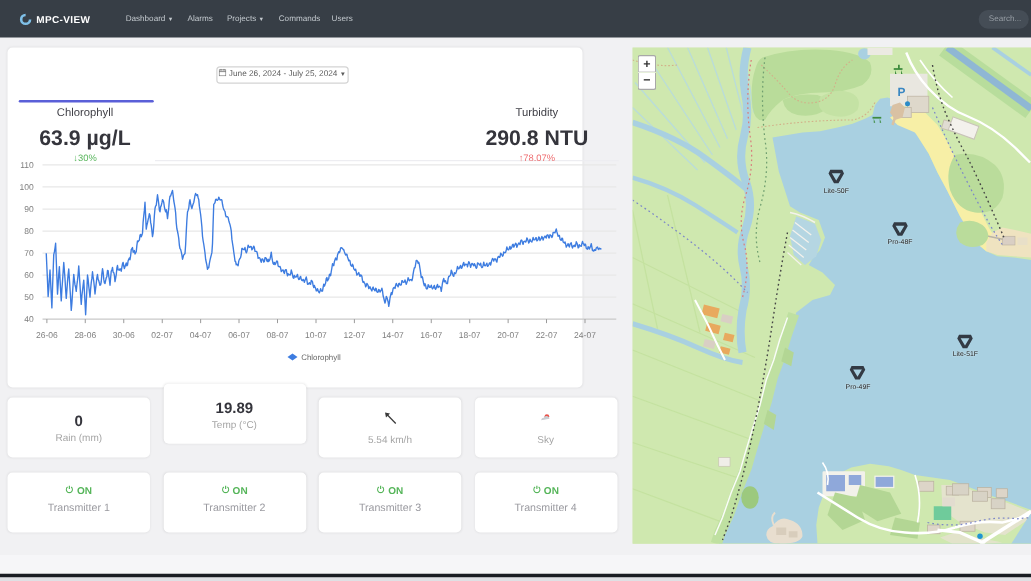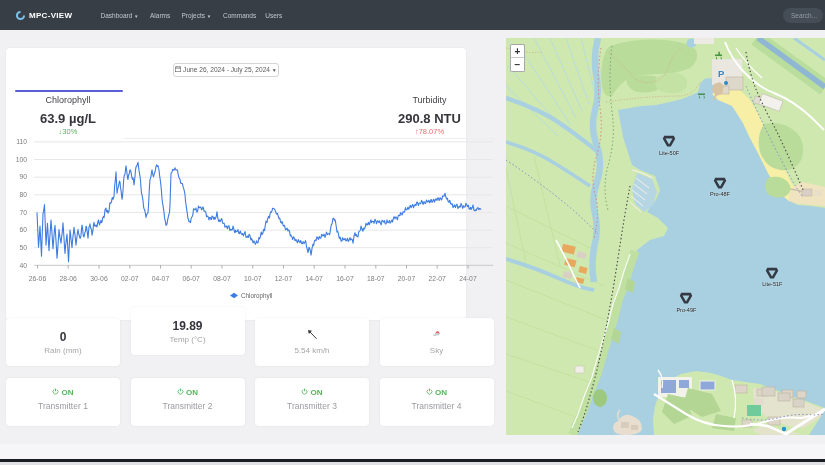--- a/index.html
+++ b/index.html
@@ -1,25 +1,25 @@
 <!DOCTYPE html>
 <html><head><meta charset="utf-8">
 <style>
 * { margin:0; padding:0; box-sizing:border-box; }
 html,body { width:825px; height:465px; overflow:hidden; background:#f1f1f3; font-family:"Liberation Sans",sans-serif; }
 #nav { position:absolute; left:0; top:0; width:825px; height:30px; background:#373e46; }
 .navitem { position:absolute; top:0; height:30px; line-height:31px; color:#c3c9ce; font-size:6.5px; }
 #brand { position:absolute; left:29px; top:0; height:30px; line-height:31px; color:#fff; font-size:8px; font-weight:bold; letter-spacing:0.3px; }
 #logo { position:absolute; left:15px; top:10px; width:11px; height:11px; }
 #search { position:absolute; left:783px; top:7.5px; width:40px; height:15.5px; background:#454d56; border-radius:8px; color:#969da4; font-size:6.5px; line-height:15.5px; padding-left:8px; }
-#card { position:absolute; left:6px; top:48px; width:460px; height:271.5px; background:#fff; border-radius:4px; box-shadow:0 0 2px rgba(0,0,0,0.08); }
+#card { position:absolute; left:6px; top:38px; width:460px; height:271.5px; background:#fff; border-radius:4px; box-shadow:0 0 2px rgba(0,0,0,0.08); }
 #datebtn { position:absolute; left:167px; top:14.5px; width:106px; height:14px; border:1px solid #d4d4d4; border-radius:3px; background:#fff; color:#5a5a5a; font-size:6.6px; line-height:12px; text-align:center; white-space:nowrap; }
 .tab { position:absolute; width:120px; text-align:center; }
 .tablabel { font-size:9px; color:#3f3f46; }
-.tabval { font-size:13px; color:#35353c; font-weight:bold; margin-top:6px; }
+.tabval { font-size:17px; color:#35353c; font-weight:bold; margin-top:6px; }
 .tabpct { font-size:7.5px; color:#ee6a6d; margin-top:1px; }
 #activeline { position:absolute; left:9px; top:42px; width:108px; height:2px; background:#5a5fd8; border-radius:1px; }
 #chart { position:absolute; left:0px; top:86px; }
 .ax { font-size:6.8px; fill:#7d7d7d; font-family:"Liberation Sans",sans-serif; }
 .scard { position:absolute; background:#fff; border-radius:4px; box-shadow:0 0 2px rgba(0,0,0,0.08); width:114px; height:48px; text-align:center; }
 .sval { font-size:12px; font-weight:bold; color:#35353c; margin-top:12px; }
 .slab { font-size:8px; color:#a5a5a5; margin-top:1.5px; }
 .on { font-size:8px; color:#55b559; font-weight:bold; margin-top:10px; }
 .tname { font-size:8.5px; color:#9a9aa0; margin-top:4.5px; }
 #map { position:absolute; left:506px; top:38px; width:319px; height:397px; overflow:hidden; background:#cfe8af; }

